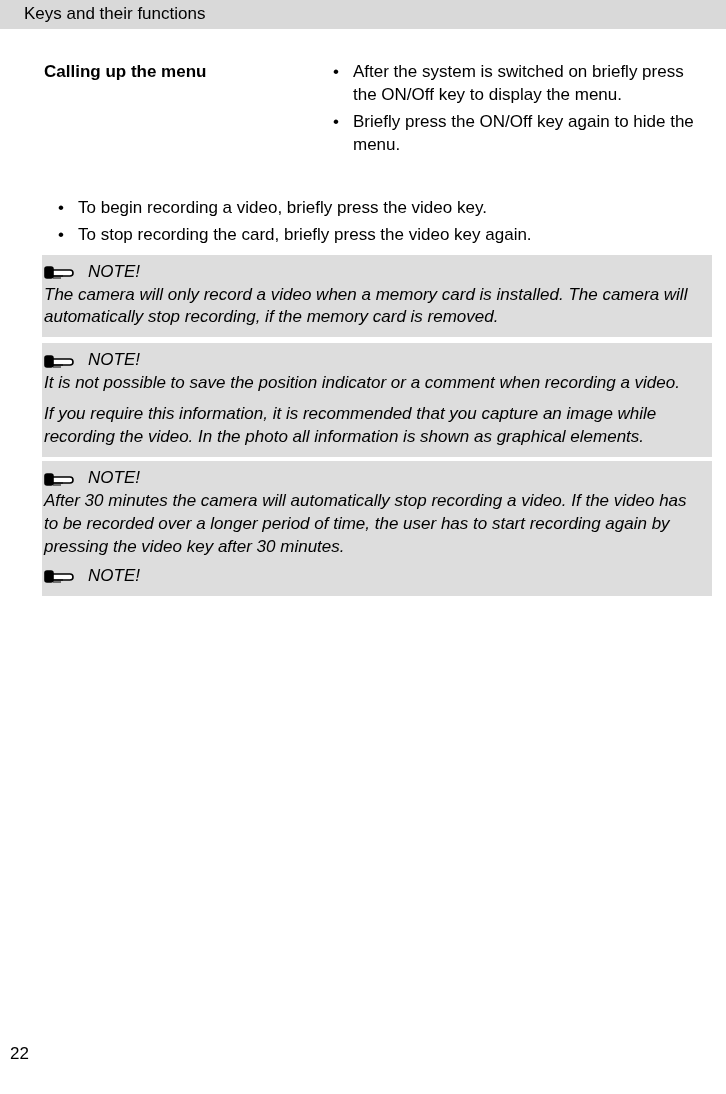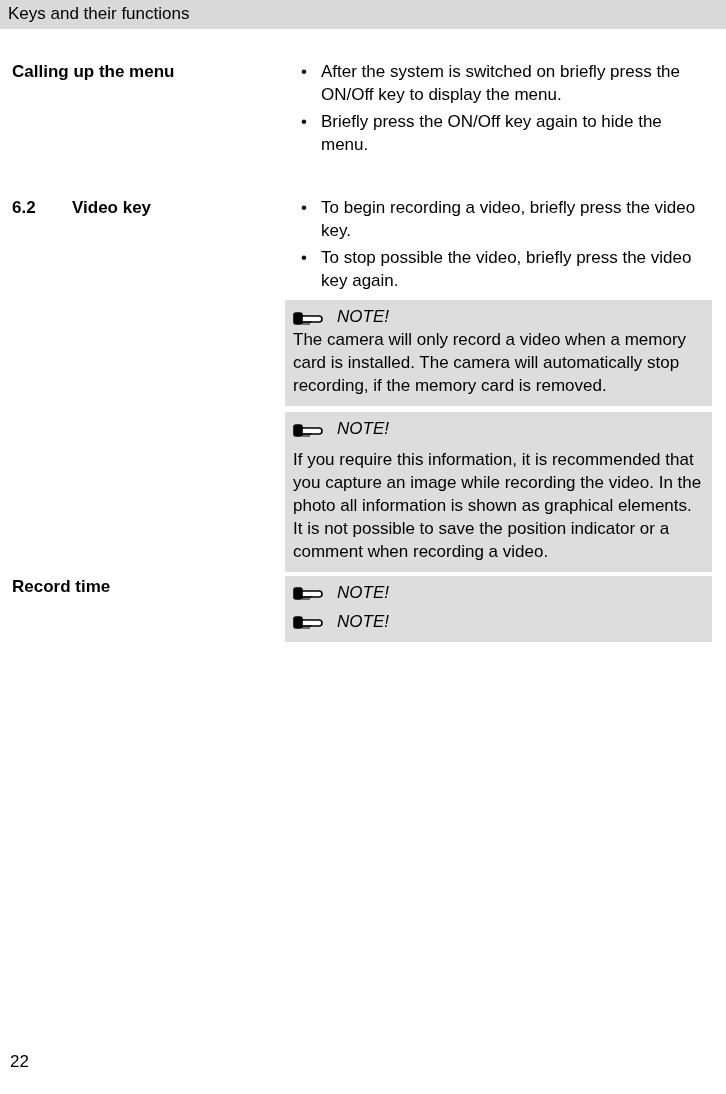--- a/index.html
+++ b/index.html
@@ -10,32 +10,33 @@
     font-size: 17px;
     line-height: 1.35;
     color: #000;
     background: #fff;
     width: 726px;
     height: 1094px;
     position: relative;
   }
   .header-bar {
     background: #d9d9d9;
-    padding: 3px 8px;
+    padding: 3px 24px;
     font-size: 17px;
   }
   .content {
     padding: 32px 10px 0 10px;
     display: flex;
     flex-direction: column;
   }
   .row {
     display: flex;
     flex-direction: row;
     align-items: flex-start;
+    margin-left: 32px;
   }
   .leftcol {
     width: 275px;
     flex-shrink: 0;
     font-weight: bold;
     display: flex;
     gap: 26px;
     padding-left: 2px;
     line-height: 1.35;
   }
@@ -58,38 +59,38 @@
     width: 36px;
     flex-shrink: 0;
     text-align: left;
     padding-left: 16px;
     line-height: 1.35;
   }
   ul.bullets li .itxt { flex: 1; }
   .para { margin-top: 2px; margin-bottom: 2px; }
   .note-box {
     background: #dddddd;
-    padding: 6px 8px 8px 8px;
+    padding: 6px 8px 8px 2px;
     margin-top: 8px;
     margin-bottom: 4px;
   }
   .note-head {
     display: flex;
     align-items: center;
     gap: 10px;
     margin-bottom: 0px;
   }
   .note-head .icon svg { display: block; }
   .note-label { font-style: italic; }
-  .note-body { }
+  .note-body { font-style: italic; }
   .gap-lg { height: 36px; }
   .page-num {
     position: absolute;
     left: 10px;
-    bottom: 20px;
+    bottom: 28px;
     font-size: 17px;
   }
 </style>
 </head>
 <body>
 
 <div class="header-bar">
   <span>Keys and their functions</span>
 </div>
 
@@ -109,33 +110,29 @@
           <span class="dot">•</span>
           <span class="itxt">Briefly press the ON/Off key again to hide the menu.</span>
         </li>
       </ul>
     </div>
   </div>
 
   <div class="gap-lg"></div>
 
   <div class="row">
-    <div class="leftcol">
-      <span class="secnum">6.2</span>
-      <span>Video key</span>
-    </div>
     <div class="rightcol">
       <ul class="bullets">
         <li>
           <span class="dot">•</span>
           <span class="itxt">To begin recording a video, briefly press the video key.</span>
         </li>
         <li>
           <span class="dot">•</span>
-          <span class="itxt">To stop possible the video, briefly press the video key again.</span>
+          <span class="itxt">To stop recording the card, briefly press the video key again.</span>
         </li>
       </ul>
 
       <div class="note-box">
         <div class="note-head">
           <span class="icon">
             <svg width="34" height="20" viewBox="0 0 34 20">
                 <g fill="none" stroke="#000" stroke-width="1.6">
                   <rect x="1" y="5" width="8" height="11" rx="2" fill="#000"></rect>
                   <path d="M9 8 H26 a3 3 0 0 1 0 6 H9 Z" fill="#fff"></path>
@@ -154,45 +151,43 @@
             <svg width="34" height="20" viewBox="0 0 34 20">
                 <g fill="none" stroke="#000" stroke-width="1.6">
                   <rect x="1" y="5" width="8" height="11" rx="2" fill="#000"></rect>
                   <path d="M9 8 H26 a3 3 0 0 1 0 6 H9 Z" fill="#fff"></path>
                   <path d="M9 14 h10 M9 16 h8" stroke-width="1"></path>
                 </g>
               </svg>
           </span>
           <span class="note-label">NOTE!</span>
         </div>
+        <div class="note-body">It is not possible to save the position indicator or a comment when recording a video.</div>
         <div class="note-body" style="margin-top:8px;">If you require this information, it is recommended that you capture an image while recording the vid­eo. In the photo all information is shown as graph­ical elements.</div>
-        <div class="note-body">It is not possible to save the position indicator or a comment when recording a video.</div>
       </div>
     </div>
   </div>
 
   <div class="row" style="margin-top:0;">
-    <div class="leftcol">
-      <span>Record time</span>
-    </div>
     <div class="rightcol">
 
       <div class="note-box" style="margin-top:0;">
         <div class="note-head">
           <span class="icon">
             <svg width="34" height="20" viewBox="0 0 34 20">
                 <g fill="none" stroke="#000" stroke-width="1.6">
                   <rect x="1" y="5" width="8" height="11" rx="2" fill="#000"></rect>
                   <path d="M9 8 H26 a3 3 0 0 1 0 6 H9 Z" fill="#fff"></path>
                   <path d="M9 14 h10 M9 16 h8" stroke-width="1"></path>
                 </g>
               </svg>
           </span>
           <span class="note-label">NOTE!</span>
         </div>
+        <div class="note-body">After 30 minutes the camera will automatically stop recording a video. If the video has to be recorded over a longer period of time, the user has to start recording again by pressing the video key after 30 minutes.</div>
 
         <div class="note-head" style="margin-top:6px;">
           <span class="icon">
             <svg width="34" height="20" viewBox="0 0 34 20">
                 <g fill="none" stroke="#000" stroke-width="1.6">
                   <rect x="1" y="5" width="8" height="11" rx="2" fill="#000"></rect>
                   <path d="M9 8 H26 a3 3 0 0 1 0 6 H9 Z" fill="#fff"></path>
                   <path d="M9 14 h10 M9 16 h8" stroke-width="1"></path>
                 </g>
               </svg>

